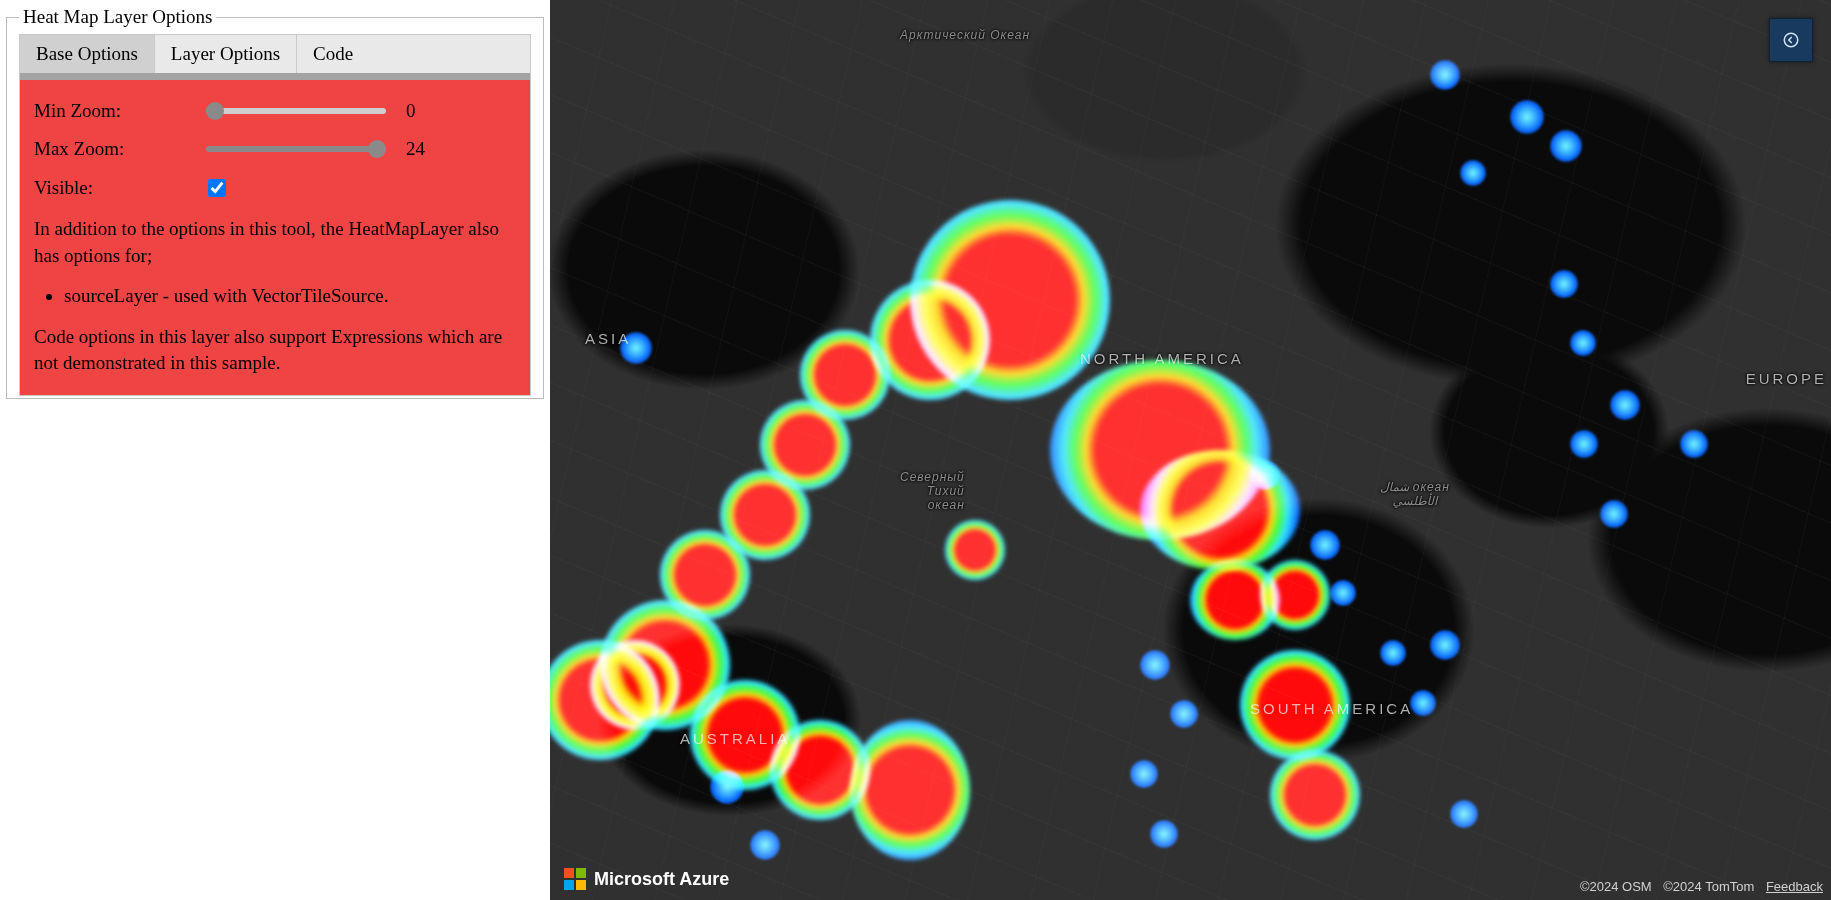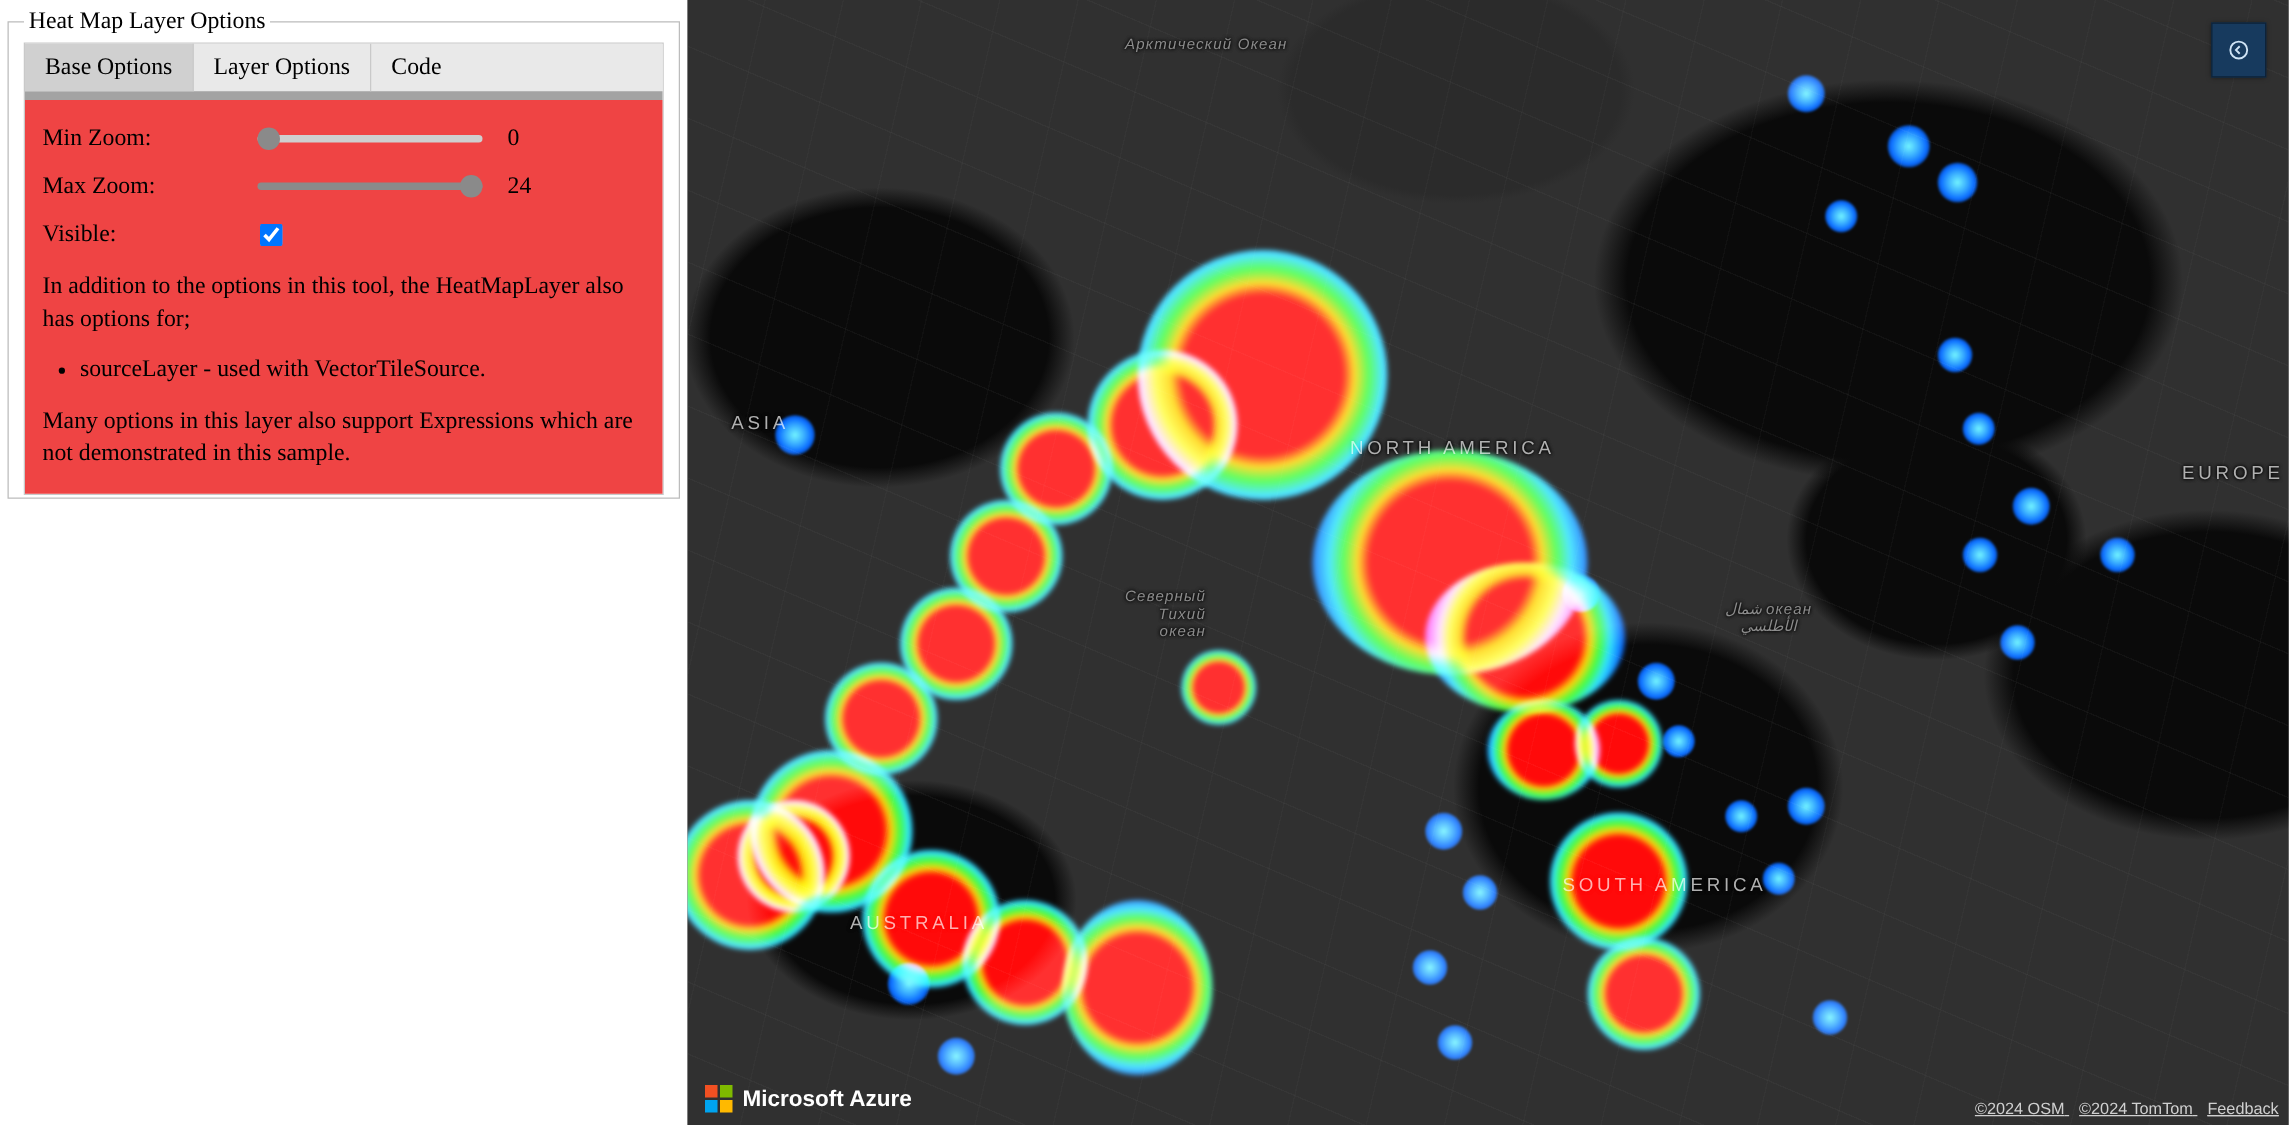--- a/index.html
+++ b/index.html
@@ -222,21 +222,20 @@
   .azure-logo .sq span:nth-child(2){background:#7fba00;}
   .azure-logo .sq span:nth-child(3){background:#00a4ef;}
   .azure-logo .sq span:nth-child(4){background:#ffb900;}
   .attribution {
     position: absolute;
     right: 8px;
     bottom: 6px;
     font-family: Arial, sans-serif;
     font-size: 13px;
     color: #d0d0d0;
-    text-decoration: underline;
   }
   .attribution span { margin-left: 8px; }
   .attribution .link { text-decoration: underline; cursor: pointer; }
 
   .style-toggle {
     position: absolute;
     top: 18px;
     right: 18px;
     width: 42px;
     height: 42px;
@@ -289,21 +288,21 @@
             <div class="row-control">
               <input type="checkbox" checked="" style="">
             </div>
           </div>
 
           <div class="notes">
             <div>In addition to the options in this tool, the HeatMapLayer also has options for;</div>
             <ul>
               <li>sourceLayer - used with VectorTileSource.</li>
             </ul>
-            <div>Many options in this layer also support Expressions which are not demonstrated in this sample.</div>
+            <div>Code options in this layer also support Expressions which are not demonstrated in this sample.</div>
           </div>
         </div>
       </div>
     </fieldset>
   </div>
 
   <div class="map-area">
     <div class="map-bg"></div>
 
     <div class="map-label small" style="left:310px; top:28px;margin-left:40px;">Арктический Океан</div>

